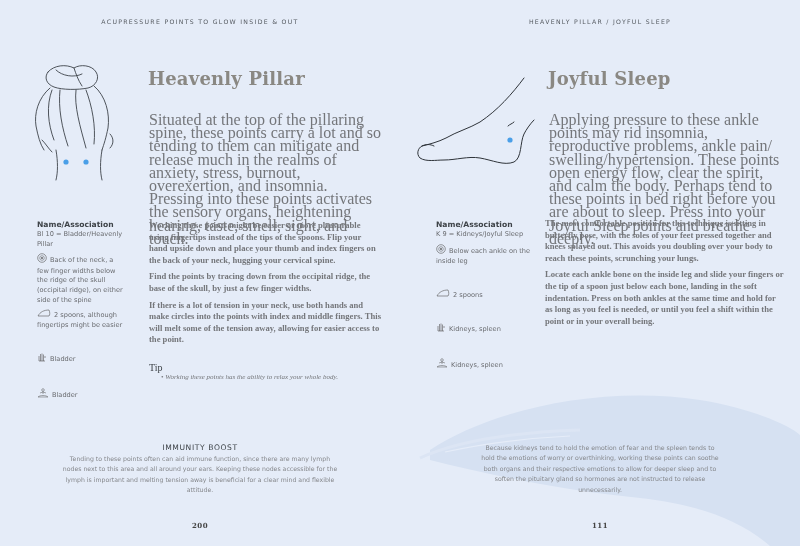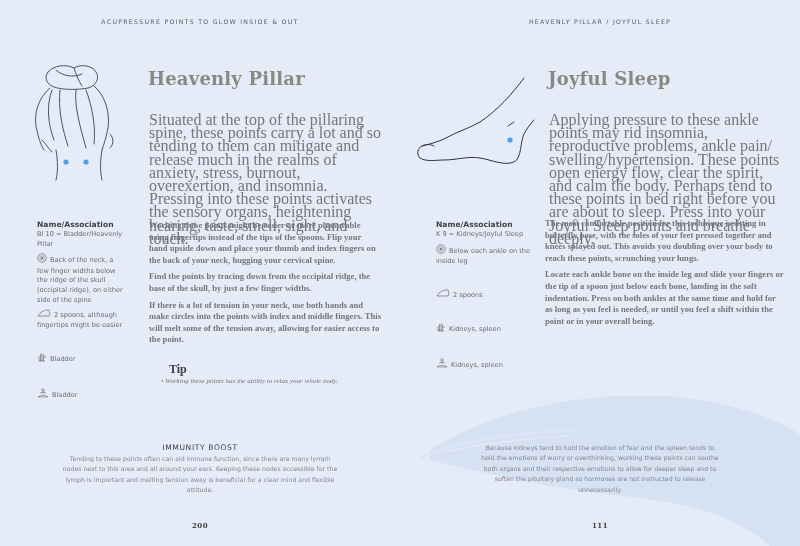--- a/index.html
+++ b/index.html
@@ -62,21 +62,21 @@
     .body-text {
       position: absolute;
       font-family: "Liberation Serif", serif;
       font-size: 8.6px;
       line-height: 11.6px;
       color: #74767a;
     }
     .body-text p { margin-bottom: 5px; font-weight: bold; }
 
     .tip { position: absolute; font-family: "Liberation Serif", serif; }
-    .tip .tip-label { font-weight: bold; font-size: 12px; color: #3e4348; margin-left: 20px; }
+    .tip .tip-label { font-weight: normal; font-size: 10px; color: #3e4348; }
     .tip .tip-text { font-style: italic; font-size: 7px; color: #74767a; margin-left: 12px; }
 
     .boost {
       position: absolute; text-align: center;
       font-family: "DejaVu Sans", sans-serif;
     }
     .boost .bh { font-size: 7.6px; letter-spacing: 0.6px; color: #3e4348; margin-bottom: 2px; }
     .boost .bt { font-size: 6.2px; line-height: 10.4px; color: #85878b; }
 
     .folio {

